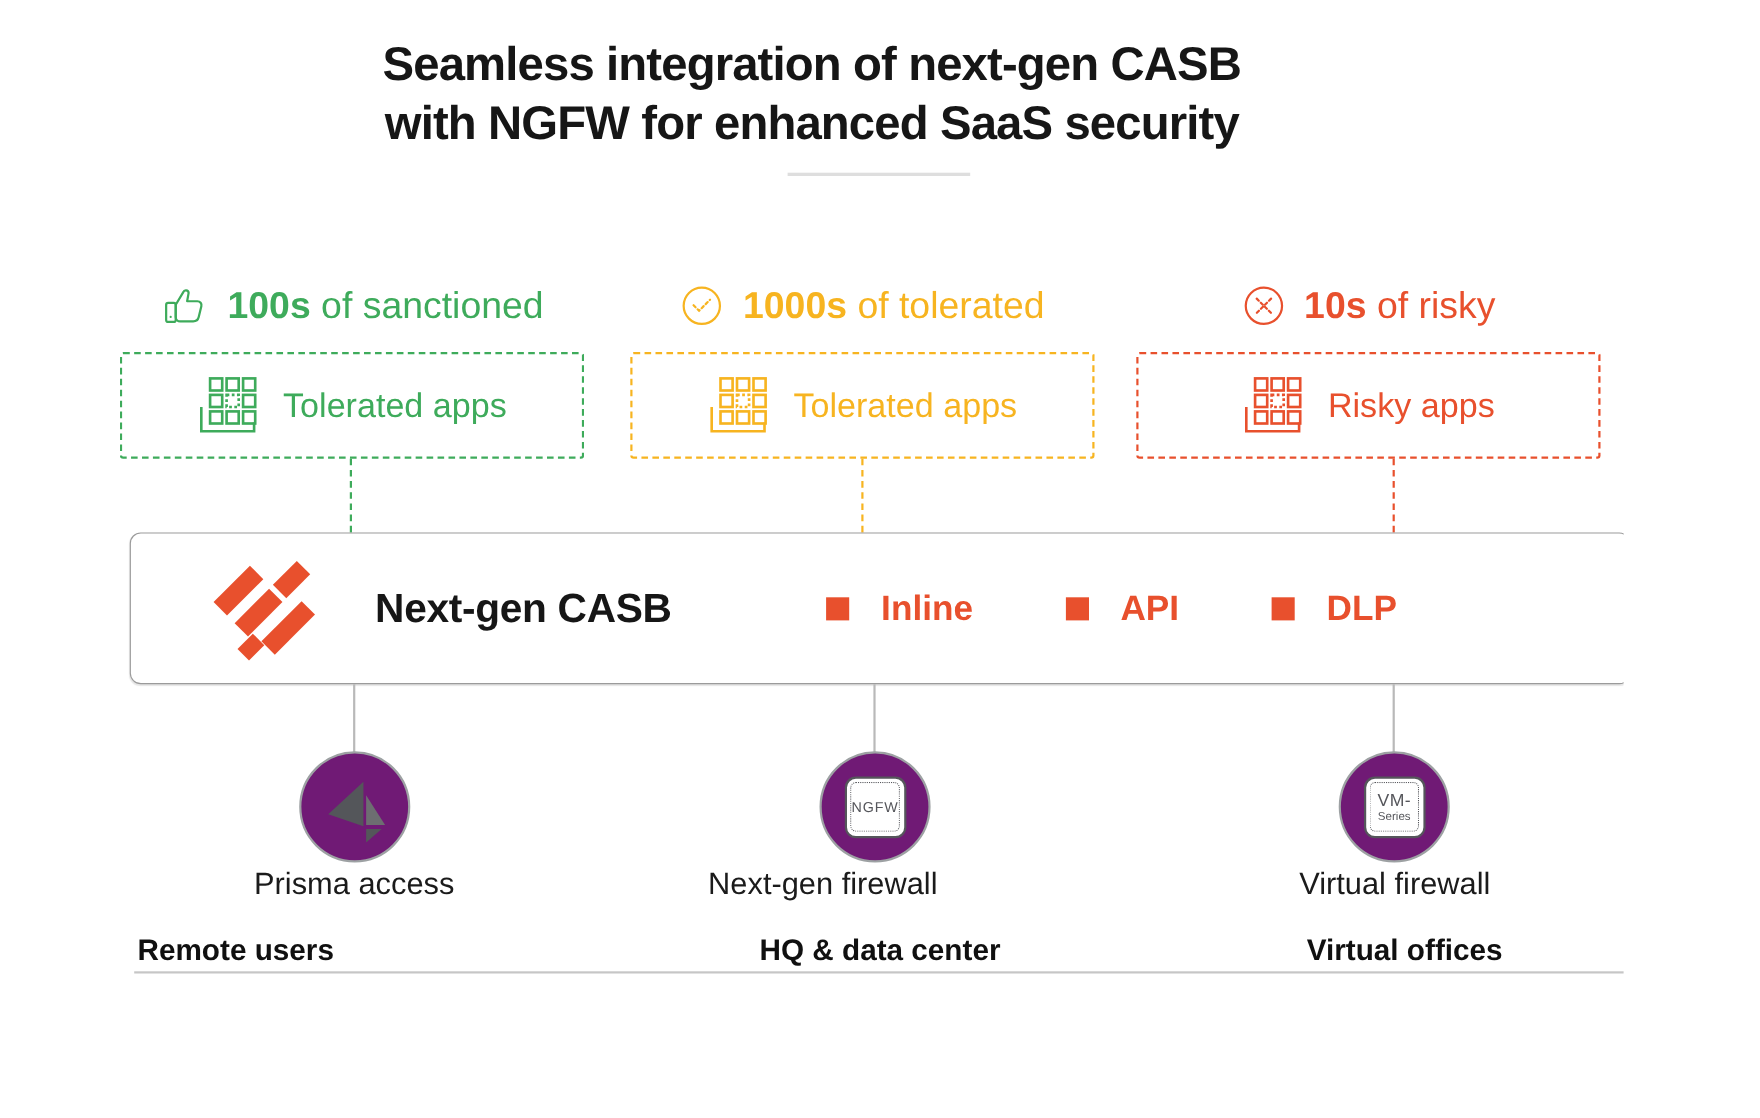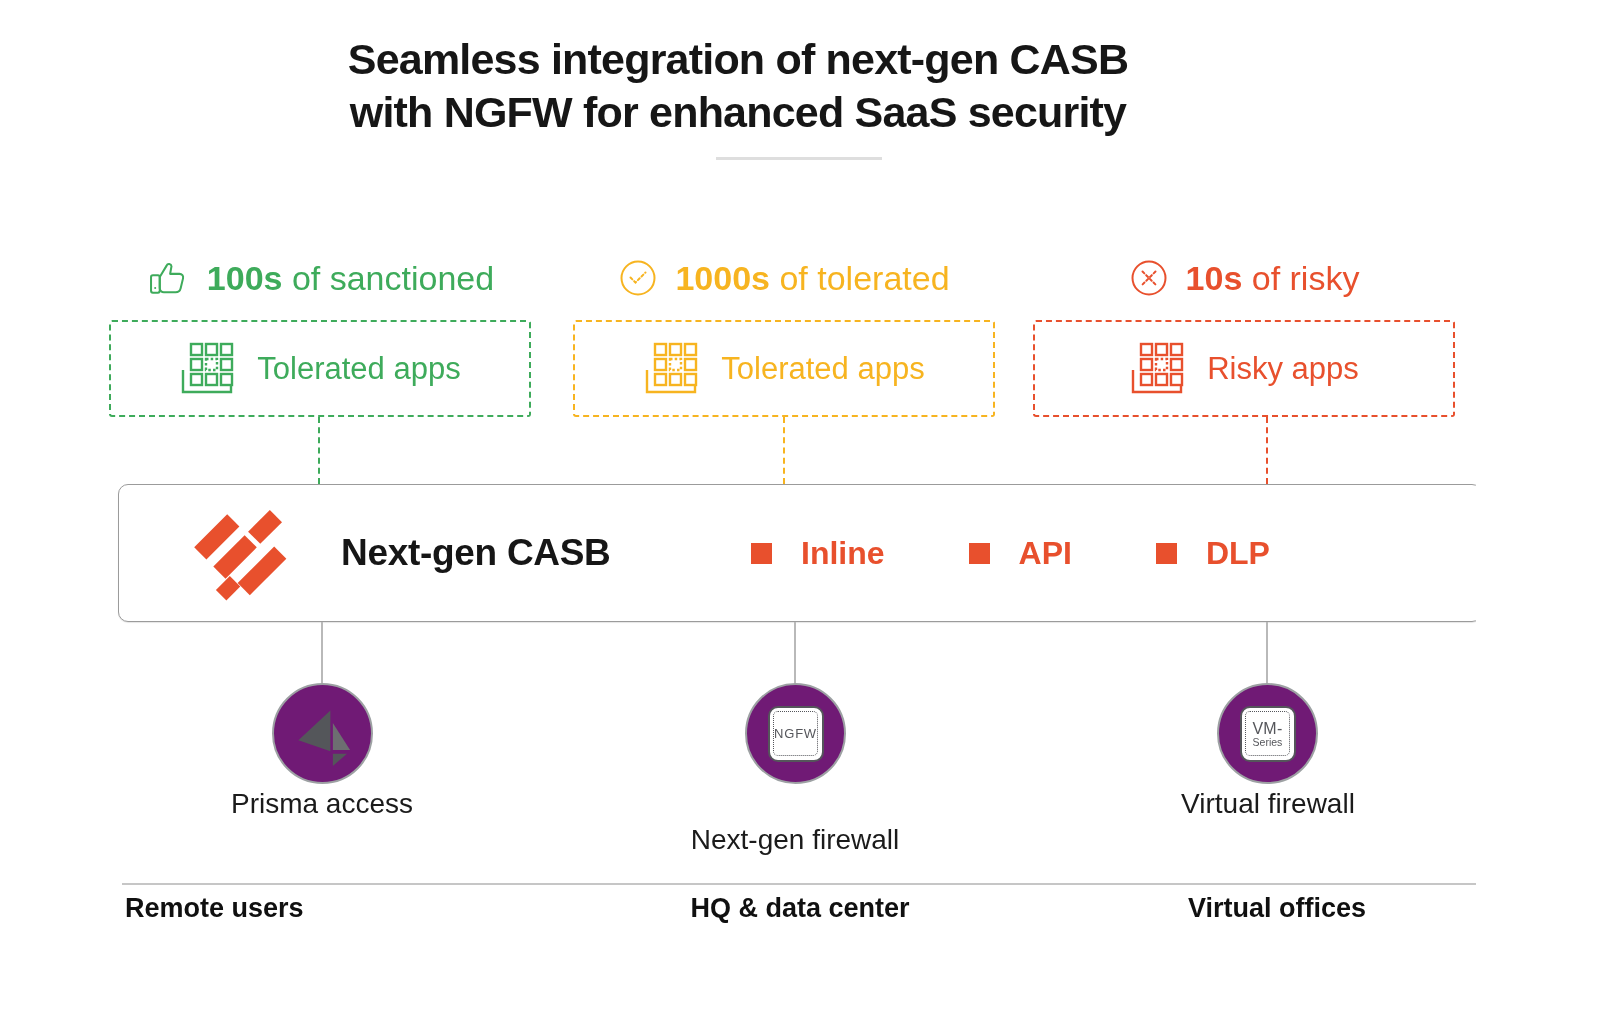--- a/index.html
+++ b/index.html
@@ -56,26 +56,26 @@
   .node-circle.pos-2 { left:1217px; }
   .chip { width:56px; height:56px; border:2.5px solid var(--nodegray); border-radius:10px; padding:3.5px; background:#fff; }
   .chip-inner { width:100%; height:100%; border:1.5px dotted var(--nodegray); border-radius:5px;
                 display:flex; flex-direction:column; align-items:center; justify-content:center; color:var(--nodegray); }
   .chip-text  { font-size:13px; letter-spacing:0.8px; }
   .chip-line1 { font-size:16px; line-height:17px; letter-spacing:0.3px; }
   .chip-line2 { font-size:10.5px; line-height:11px; }
   .node-label { position:absolute; top:788px; font-size:28px; color:#1b1b1b;
                 transform:translateX(-50%); white-space:nowrap; }
   .node-label.pos-0 { left:322px; }
-  .node-label.pos-1 { left:795px;margin-top:36px; }
+  .node-label.pos-1 { left:748px; }
   .node-label.pos-2 { left:1268px; }
 
   
   .footer-divider { position:absolute; top:883px; left:122px; width:1368px; height:2px; background:#c6c6c6; }
-  .footer-label { position:absolute; top:893px; font-size:27px; font-weight:bold; color:#101010; white-space:nowrap; }
+  .footer-label { position:absolute; top:849px; font-size:27px; font-weight:bold; color:#101010; white-space:nowrap; }
   .footer-label.f-left   { left:125px; }
   .footer-label.f-center { left:800px; transform:translateX(-50%); }
   .footer-label.f-right  { right:110px; }
 
   svg { display:block; }
 </style>
 </head>
 <body>
 
 <div class="canvas">

